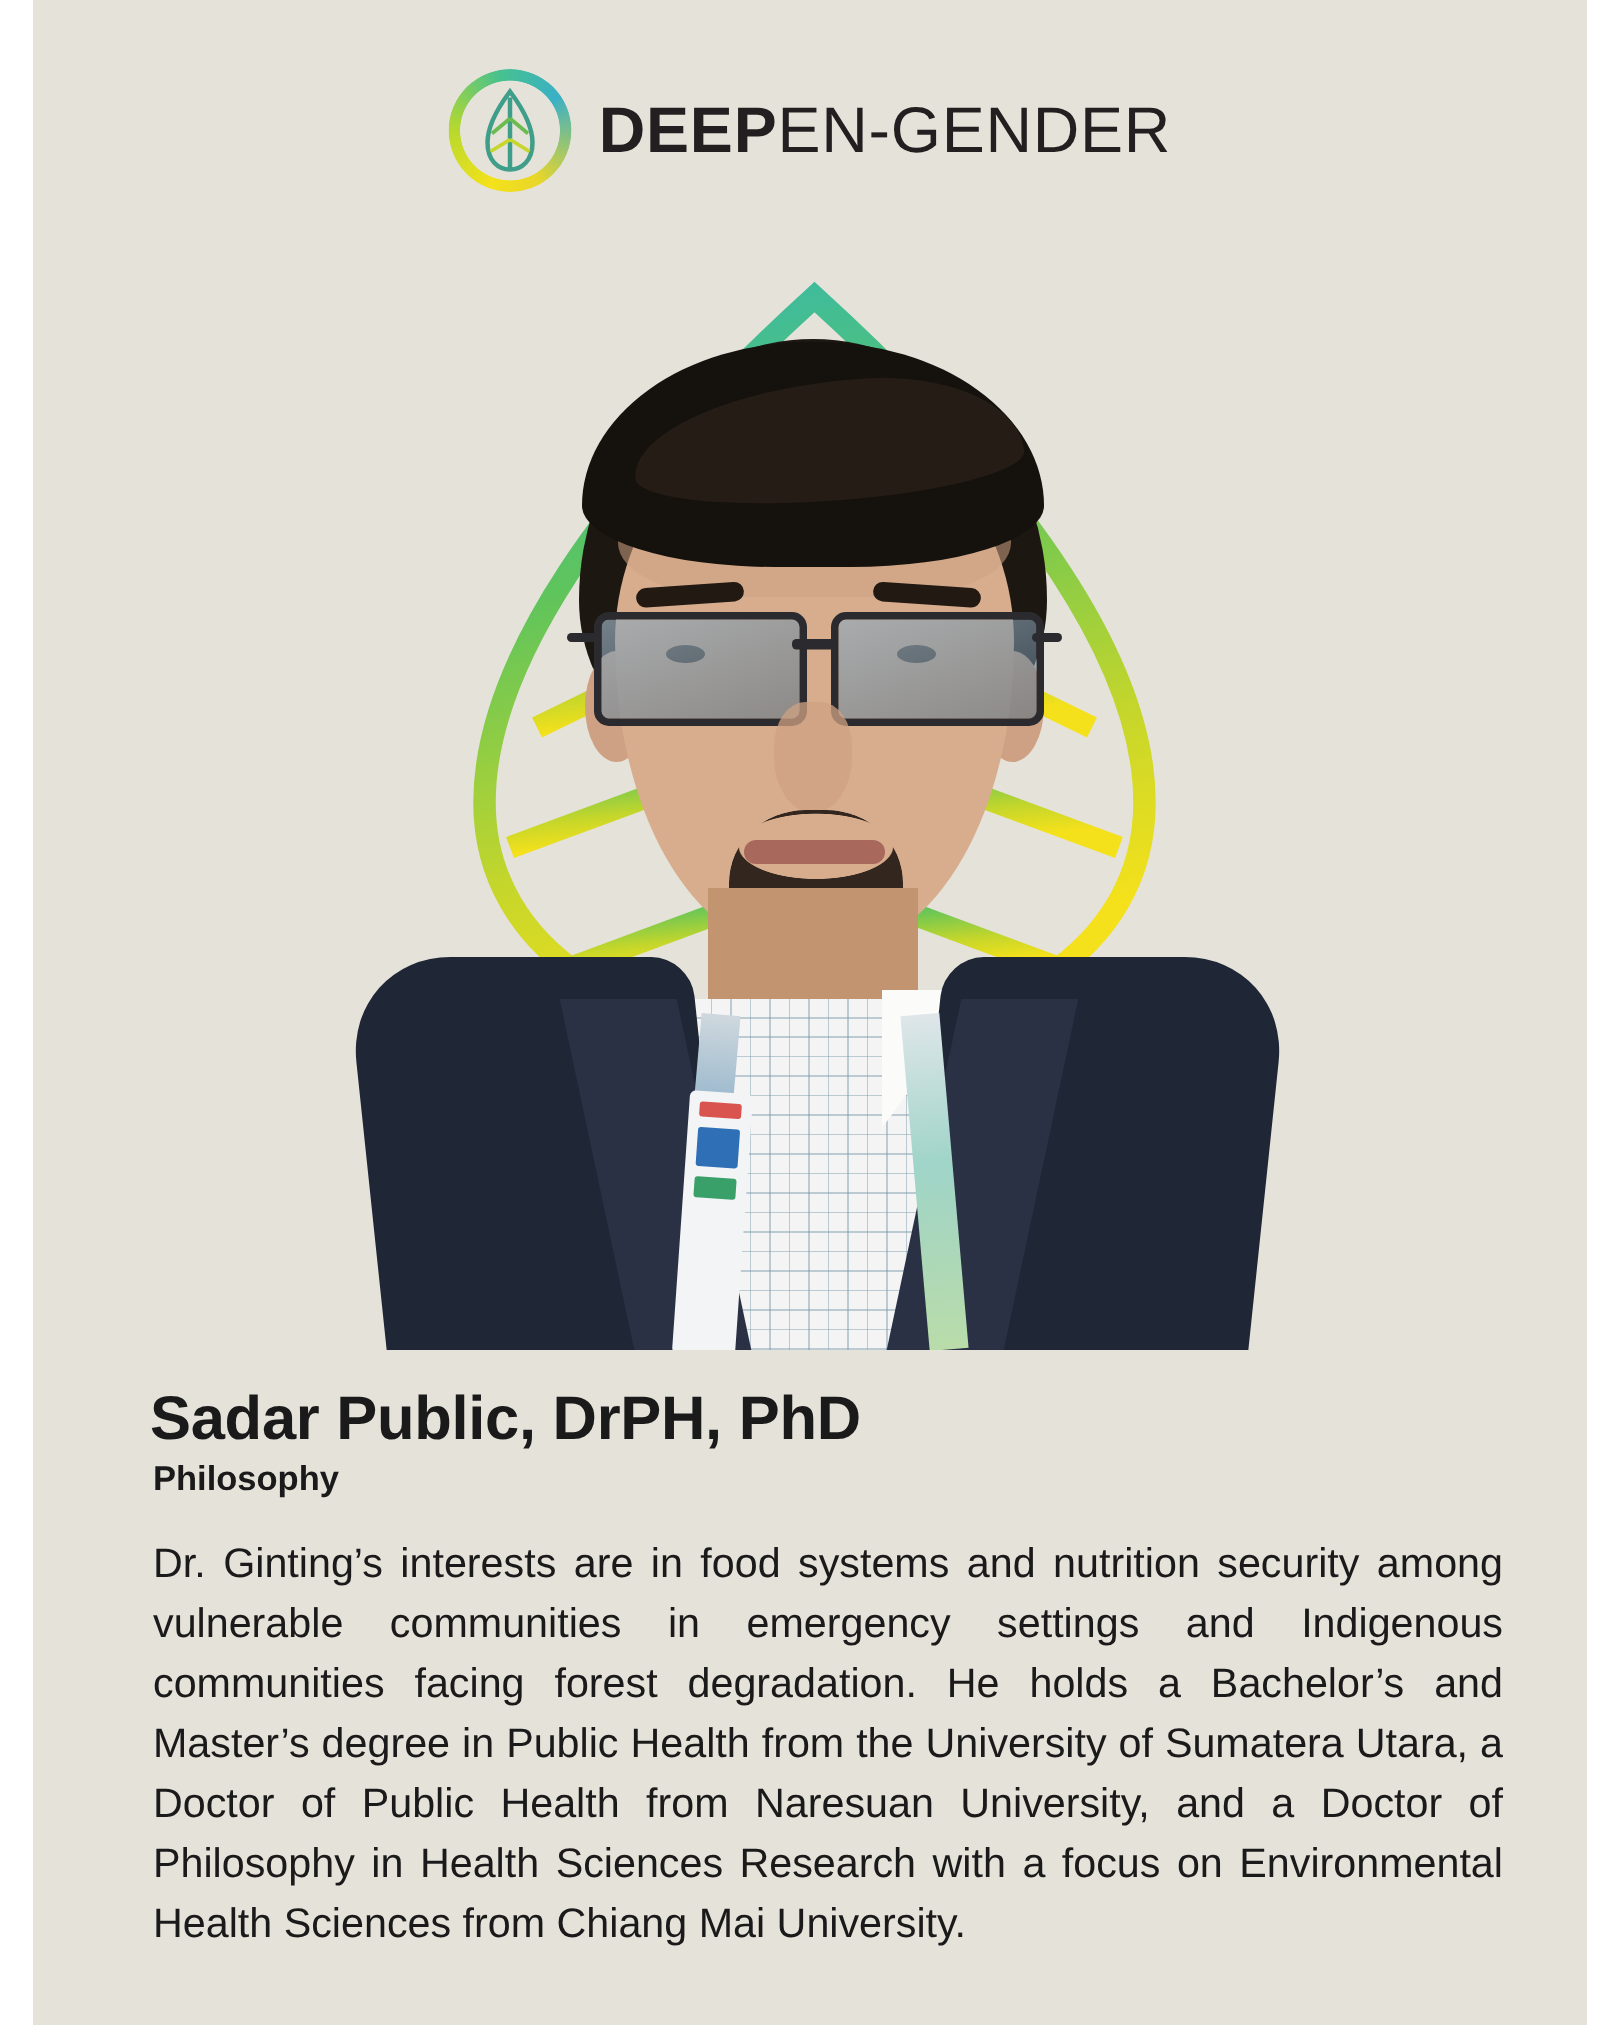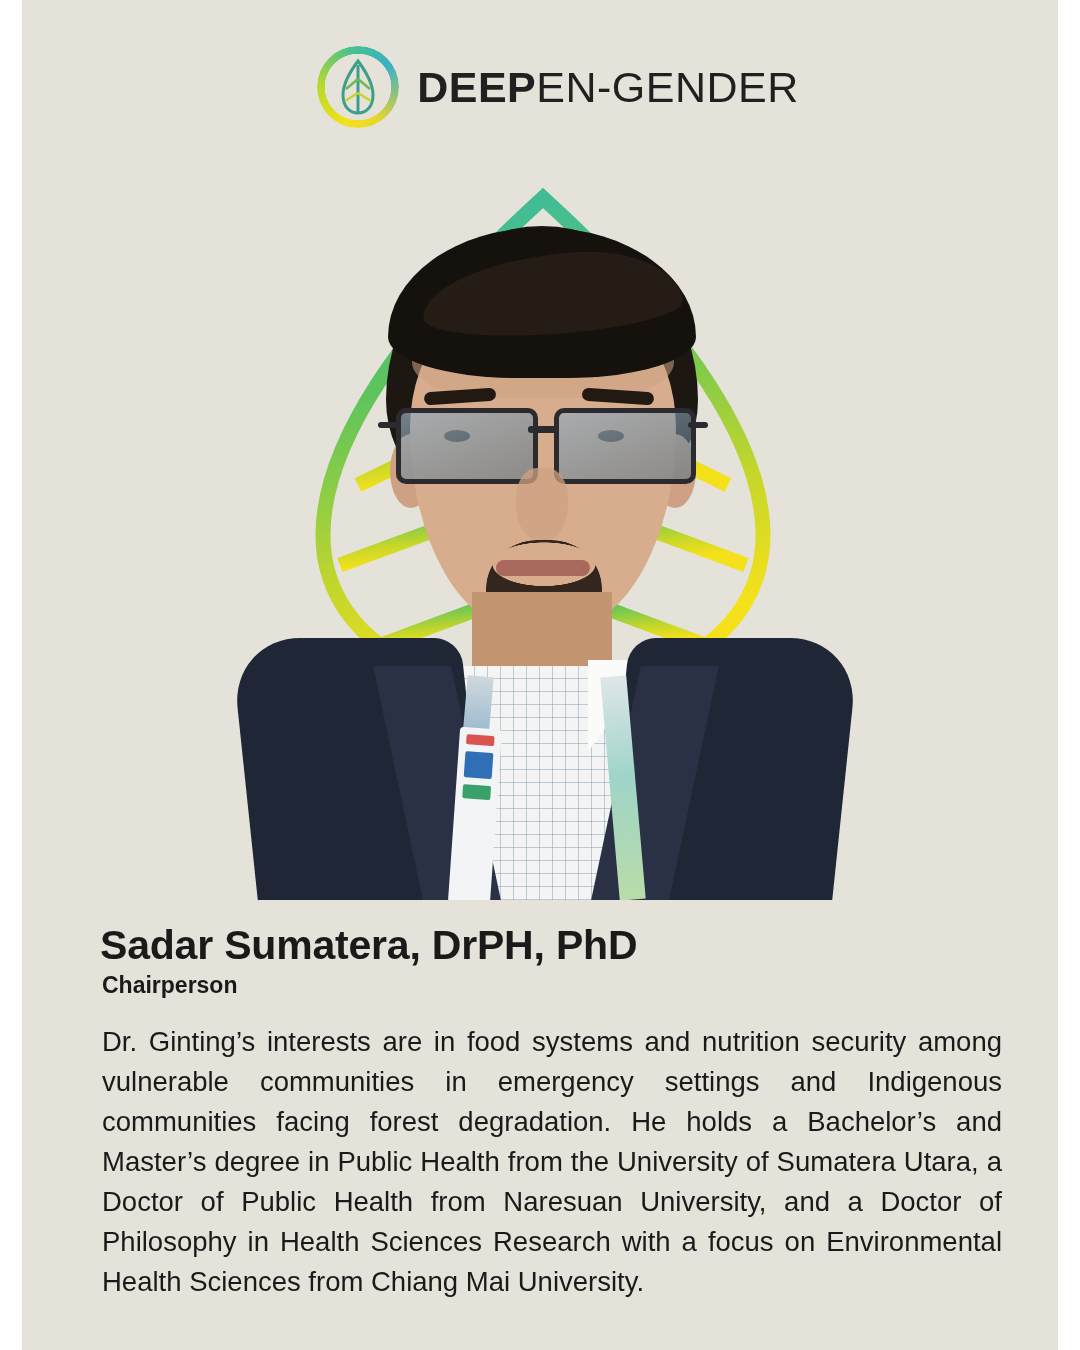--- a/index.html
+++ b/index.html
@@ -26,21 +26,20 @@
   
   .logo-row {
     position: absolute;
     left: 0;
     top: 46px;
     width: 1036px;
     display: flex;
     justify-content: center;
     align-items: center;
     gap: 18px;
-    padding-left: 18px;
   }
   .logo-mark {
     width: 82px;
     height: 82px;
     position: relative;
     flex: 0 0 auto;
   }
   .logo-mark .ring {
     position: absolute;
     inset: 0;
@@ -461,17 +460,17 @@
       <div class="lanyard-l"></div>
       <div class="lanyard-r"></div>
       <div class="badge">
         <i></i>
         <i class="b2"></i>
         <i class="b3"></i>
       </div>
     </div>
   </div>
 
-  <div class="name">Sadar Sumatera, DrPH, PhD</div>
-  <div class="role">Chairperson</div>
+  <div class="name">Sadar Public, DrPH, PhD</div>
+  <div class="role">Philosophy</div>
   <div class="bio">Dr. Ginting’s interests are in food systems and nutrition security among vulnerable communities in emergency settings and Indigenous communities facing forest degradation. He holds a Bachelor’s and Master’s degree in Public Health from the University of Sumatera Utara, a Doctor of Public Health from Naresuan University, and a Doctor of Philosophy in Health Sciences Research with a focus on Environmental Health Sciences from Chiang Mai University.</div>
 
 </div>
 
 </body></html>

